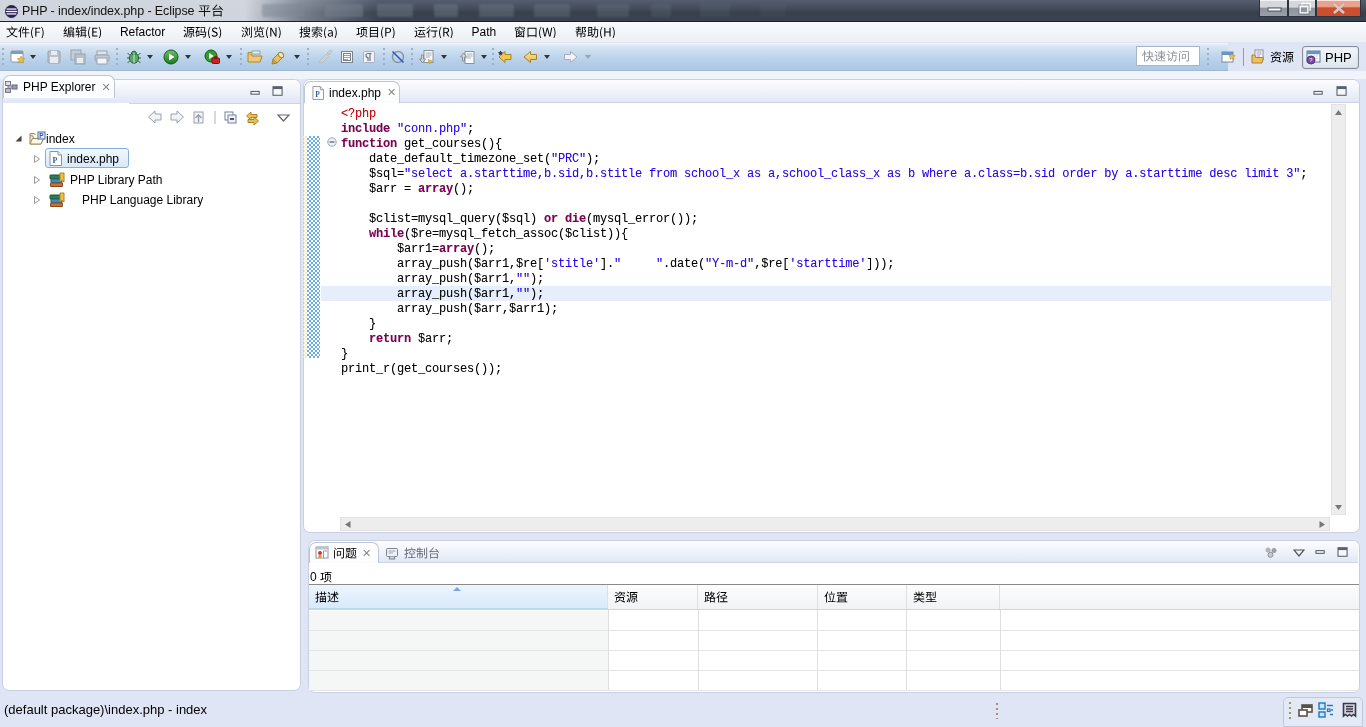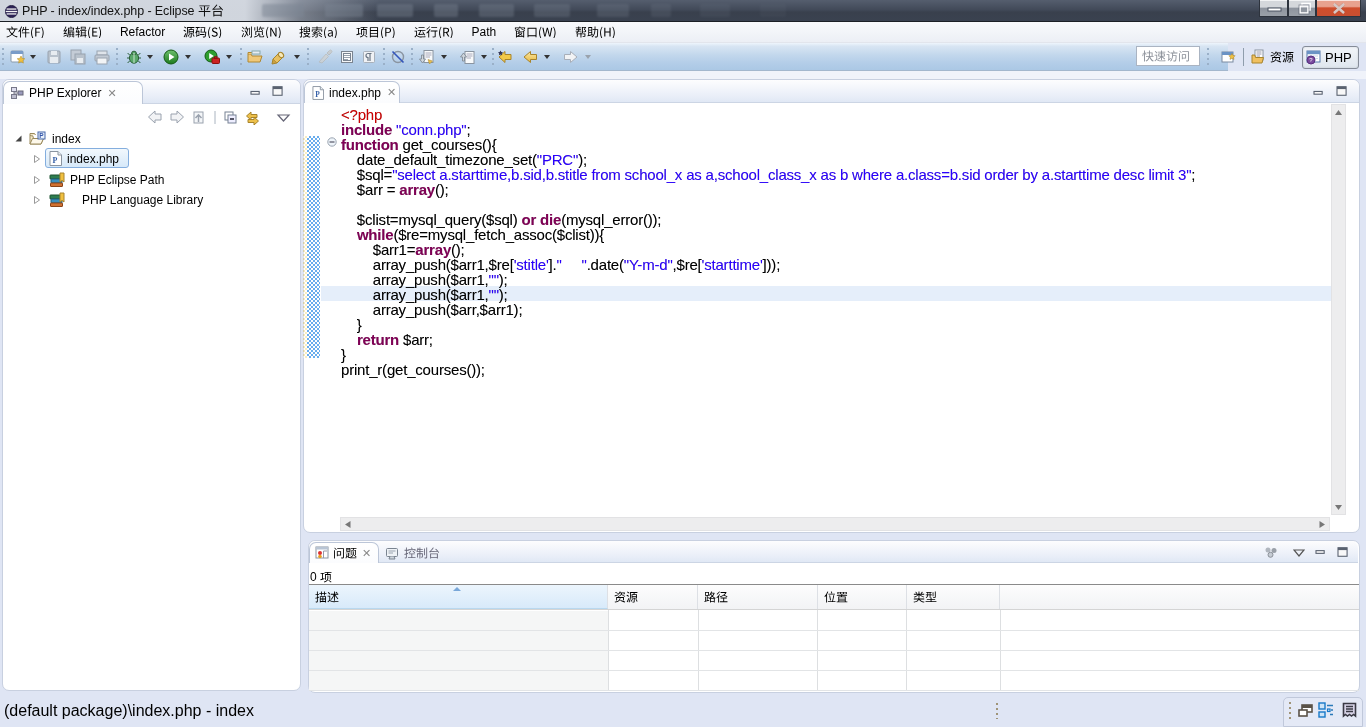--- a/index.html
+++ b/index.html
@@ -21,21 +21,21 @@
 #toolbar .ti{position:absolute;top:6px;width:16px;height:16px}
 #toolbar .arr{position:absolute;top:12px;width:0;height:0;border-left:3.5px solid transparent;border-right:3.5px solid transparent;border-top:4px solid #333}
 #toolbar .dots{position:absolute;top:5px;width:2px;height:18px;background-image:repeating-linear-gradient(#9ab0c8 0 2px,transparent 2px 5px)}
 #qa{position:absolute;left:1136px;top:3px;width:64px;height:20px;background:#fff;border:1px solid #aab4c2;color:#8a8f98;display:flex;align-items:center;padding-left:5px}
 
 .panel{position:absolute;background:#fff;border:1px solid #c8d0e0;border-radius:7px}
 .tabzone{position:absolute;border-radius:7px 7px 0 0;background:linear-gradient(#fdfdfe,#e9eef8 70%,#dfe7f4)}
 .tab-active{position:absolute;background:linear-gradient(#fff,#fbfcfe);border:1px solid #bcc6d8;border-bottom:none;border-radius:7px 7px 0 0;display:flex;align-items:center}
 .mmbtn{position:absolute;width:12px;height:10px}
 
-#code{text-shadow:0 0 .5px rgba(0,0,0,.3);position:absolute;font-family:Liberation Sans, sans-serif;font-size:15px;letter-spacing:-0.2px;line-height:15px;white-space:pre;color:#000}
+#code{text-shadow:0 0 .5px rgba(0,0,0,.3);position:absolute;font-family:Liberation Mono, monospace;font-size:12px;letter-spacing:-0.2px;line-height:15px;white-space:pre;color:#000}
 #code .cl{height:15px}
 .k{color:#7f0055;font-weight:bold}
 .s{color:#2a00ff}
 .t{color:#cc0000}
 #hatch{position:absolute;background-image:repeating-conic-gradient(#4f9eea 0% 25%,#fff 0% 50%);background-size:4px 4px;opacity:.85}
 
 .sbtrack{position:absolute;background:#ededee;border:1px solid #e2e2e4}
 
 .vline{position:absolute;width:1px;background:#dddfe1}
 .hline{position:absolute;height:1px;background:#e2e4e6}
@@ -315,21 +315,21 @@
         <path d="M2.5 7 H12 M2.5 9.5 H12" stroke="#c8d4e4" stroke-width="1.2"></path>
         <circle cx="5" cy="11" r="4" fill="#7a4a9e" stroke="#5a3080"></circle>
         <text x="5" y="13" font-size="6" fill="#fff" text-anchor="middle" font-family="Liberation Sans">?</text>
       </svg>
 <div style="position:absolute;left:1325px;top:7px;font-size:13px">PHP</div>
 </div>
 <div class="abs" style="left:0;top:71px;width:1366px;height:8px;background:#f0f3fa"></div>
 <div class="panel" style="left:2px;top:79px;width:299px;height:612px"></div>
 <div class="tabzone" style="left:3px;top:80px;width:297px;height:23px"></div>
 <div class="abs" style="left:129px;top:103px;width:171px;height:1px;background:#ccd5e4"></div>
-<div class="tab-active" style="left:3px;top:81px;width:140px;height:23px;padding-left:6px">
+<div class="tab-active" style="left:3px;top:75px;width:112px;height:23px;">
 <svg width="14" height="14" viewBox="0 0 14 14">
         <rect x="1.5" y="1.5" width="5" height="4" fill="#dde" stroke="#778"></rect>
         <rect x="1.5" y="8.5" width="5" height="4" fill="#bbc" stroke="#778"></rect>
         <rect x="8" y="5" width="5" height="4" fill="#99b" stroke="#667"></rect>
         <path d="M4 5.5 V8.5 M4 7 H8" stroke="#778" fill="none"></path>
       </svg>
 <span style="margin-left:5px">PHP Explorer</span>
       <span style="margin-left:6px;color:#888;font-size:11px">✕</span>
     </div>
 <svg class="mmbtn" style="left:250px;top:86px" width="13" height="11" viewBox="0 0 13 11">
@@ -356,21 +356,21 @@
 <svg width="9" height="9" viewBox="0 0 9 9">
         <path d="M7.5 1.5 V7.5 H1.5 z" fill="#444"></path>
       </svg>
 <svg style="margin-left:6px" width="17" height="15" viewBox="0 0 17 15">
         <path d="M1 4 V13 H12 L14.5 7.5 H4.5 L3.8 4.8 H1.8 z" fill="#f4e8c8" stroke="#9a8a5c"></path>
         <path d="M1 4 V2.5 H5.5 L6.5 4" fill="#f4e8c8" stroke="#9a8a5c"></path>
         <path d="M1 13 L3.5 7.5 H14.5 L12 13 z" fill="#fdf8ea" stroke="#9a8a5c"></path>
         <rect x="9" y="1" width="7" height="7" fill="#e8f0fa" stroke="#4466aa"></rect>
         <text x="12.5" y="7" font-size="6.5" font-weight="bold" fill="#3355aa" text-anchor="middle" font-family="Liberation Sans">P</text>
       </svg>
-<span style="margin-left:6px">index</span>
+<span style="">index</span>
     </div>
 <div class="abs" style="left:45px;top:148px;width:84px;height:20px;border:1px solid #84aede;border-radius:3px;background:linear-gradient(#f2f8fd,#d7e9f9)"></div>
 <div class="treerow" style="left:33px;top:150px;height:17px">
 <svg width="8" height="10" viewBox="0 0 8 10">
         <path d="M1.5 1.5 L6.5 5 L1.5 8.5 z" fill="#fff" stroke="#999"></path>
       </svg>
 <svg style="margin-left:8px" width="13" height="15" viewBox="0 0 13 15">
         <path d="M1 .5 H9 L12.5 4 V14.5 H1 z" fill="#fff" stroke="#8a94a0"></path>
         <path d="M9 .5 V4 H12.5" fill="#e8ecf0" stroke="#8a94a0"></path>
         <text x="6" y="11.5" font-size="8" font-weight="bold" fill="#3560a8" text-anchor="middle" font-family="Liberation Serif">P</text>
@@ -380,21 +380,21 @@
 <div class="treerow" style="left:33px;top:171px;height:17px">
 <svg width="8" height="10" viewBox="0 0 8 10">
         <path d="M1.5 1.5 L6.5 5 L1.5 8.5 z" fill="#fff" stroke="#999"></path>
       </svg>
 <svg style="margin-left:8px" width="16" height="15" viewBox="0 0 16 15">
         <rect x="1" y="3" width="11" height="4" rx=".5" fill="#2e7d4f" stroke="#1c5232"></rect>
         <rect x="2" y="7" width="11" height="4" rx=".5" fill="#3a8fbf" stroke="#206080"></rect>
         <rect x="1.5" y="11" width="12" height="3.5" rx=".5" fill="#d07030" stroke="#8a4418"></rect>
         <path d="M11 1 h4 v9 l-2-1.6 L11 10 z" fill="#f0c040" stroke="#a8842c"></path>
       </svg>
-<span style="margin-left:5px">PHP Eclipse Path</span>
+<span style="margin-left:5px">PHP Library Path</span>
     </div>
 <div class="treerow" style="left:33px;top:191px;height:17px">
 <svg width="8" height="10" viewBox="0 0 8 10">
         <path d="M1.5 1.5 L6.5 5 L1.5 8.5 z" fill="#fff" stroke="#999"></path>
       </svg>
 <svg style="margin-left:8px" width="16" height="15" viewBox="0 0 16 15">
         <rect x="1" y="3" width="11" height="4" rx=".5" fill="#2e7d4f" stroke="#1c5232"></rect>
         <rect x="2" y="7" width="11" height="4" rx=".5" fill="#3a8fbf" stroke="#206080"></rect>
         <rect x="1.5" y="11" width="12" height="3.5" rx=".5" fill="#d07030" stroke="#8a4418"></rect>
         <path d="M11 1 h4 v9 l-2-1.6 L11 10 z" fill="#f0c040" stroke="#a8842c"></path>
@@ -529,21 +529,21 @@
 <div class="vline" style="left:608px;top:610px;height:80px"></div>
 <div class="vline" style="left:698px;top:610px;height:80px"></div>
 <div class="vline" style="left:817px;top:610px;height:80px"></div>
 <div class="vline" style="left:906px;top:610px;height:80px"></div>
 <div class="vline" style="left:1000px;top:610px;height:80px"></div>
 <div class="hline" style="left:309px;top:630px;width:1050px"></div>
 <div class="hline" style="left:309px;top:650px;width:1050px"></div>
 <div class="hline" style="left:309px;top:670px;width:1050px"></div>
 <div class="hline" style="left:309px;top:690px;width:1050px"></div>
 <div id="statusbar">
-<div class="abs" style="left:4px;top:9px;font-size:16px">(default package)\index.php - index</div>
+<div class="abs" style="left:4px;top:9px;font-size:13px">(default package)\index.php - index</div>
 <div class="abs" style="left:996px;top:10px;width:2px;height:16px;background-image:repeating-linear-gradient(#a09478 0 2px,transparent 2px 5px)"></div>
 </div>
 <div class="abs" style="left:1283px;top:697px;width:80px;height:30px;border:1px solid #c0c8da;border-radius:5px 5px 0 0;background:#e4e9f6"></div>
 <div class="abs" style="left:1289px;top:702px;width:2px;height:20px;background-image:repeating-linear-gradient(#a09478 0 2px,transparent 2px 5px)"></div>
 <svg class="abs" style="left:1298px;top:704px" width="15" height="13" viewBox="0 0 15 13">
       <rect x="4" y="1" width="10" height="7" fill="#fff" stroke="#5a5248" stroke-width="1.6"></rect>
       <rect x="4" y="1" width="10" height="3" fill="#5a5248"></rect>
       <rect x="1" y="6" width="8" height="6" fill="#fff" stroke="#5a5248" stroke-width="1.6"></rect>
     </svg>
 <svg class="abs" style="left:1318px;top:702px" width="16" height="16" viewBox="0 0 16 16">

